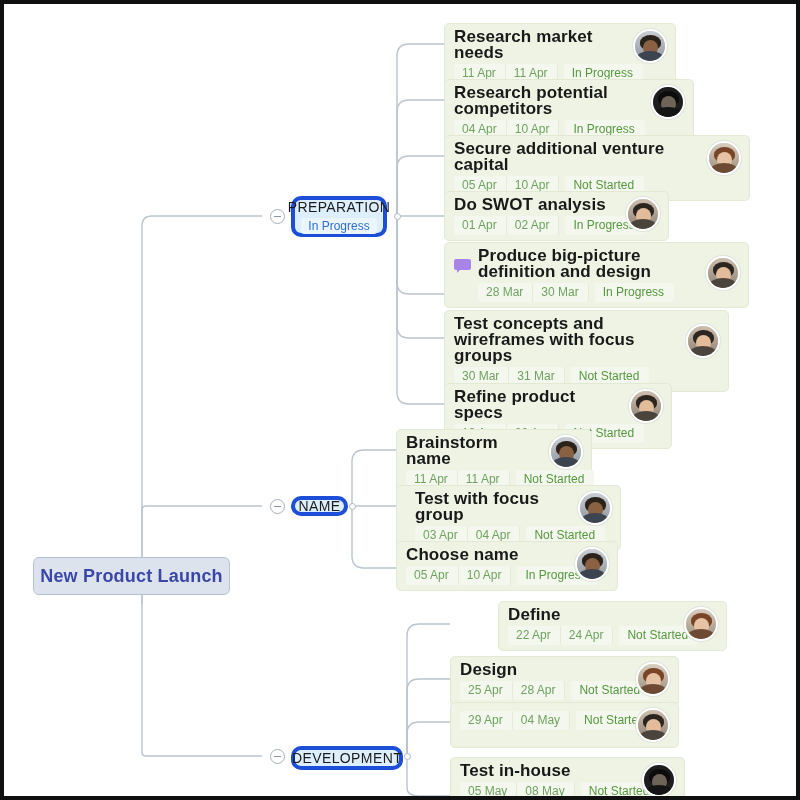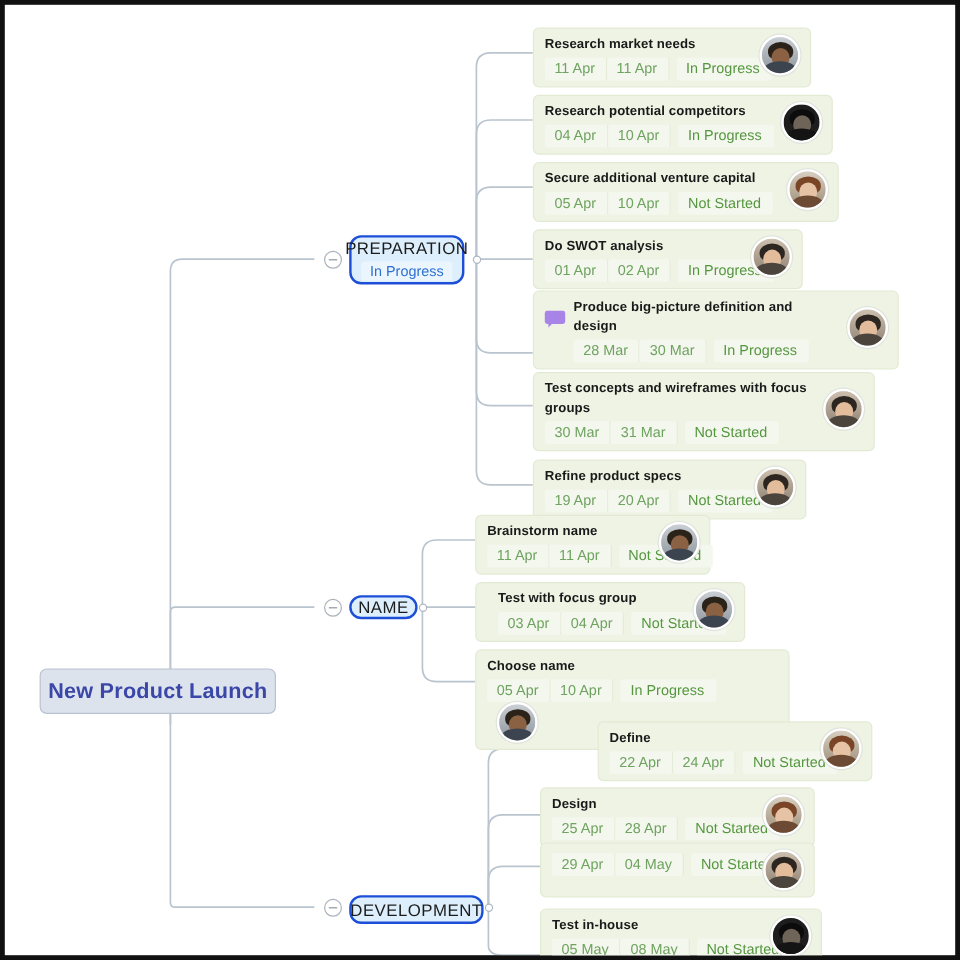--- a/index.html
+++ b/index.html
@@ -45,21 +45,21 @@
     align-items: center;
     justify-content: center;
     padding: 0 16px;
     white-space: nowrap;
   }
 
   
   .branch-node {
     position: absolute;
     background: #ddeffc;
-    border: 2px solid #1d4ed8;
+    border: 4px solid #1d4ed8;
     border-radius: 10px;
     display: flex;
     flex-direction: column;
     align-items: center;
     justify-content: center;
     padding: 3px 10px;
     white-space: nowrap;
   }
   .branch-title {
     color: #1b1b1b;
@@ -137,21 +137,21 @@
   }
   .comment-icon .tail {
     position: absolute;
     left: 3px; top: 10px;
     width: 0; height: 0;
     border-left: 4px solid #a984e8;
     border-bottom: 4px solid transparent;
   }
   .task-title {
     color: #191919;
-    font-size: 11px;
+    font-size: 17px;
     font-weight: bold;
     line-height: 16px;
     letter-spacing: .1px;
   }
   .task-meta {
     display: flex;
     align-items: flex-start;
     margin-top: 3px;
   }
   .chip {
@@ -279,21 +279,21 @@
         </div>
       </div>
       <div class="avatar">
         <div class="sky" style="background:#1d1d1d"></div>
         <div class="hair" style="background:#0c0c0c"></div>
         <div class="head" style="background:#6e6458"></div>
         <div class="body" style="background:#141414"></div>
       </div>
     </div>
 
-    <div class="task-card" style="left:440px; top:131px; width:255px;">
+    <div class="task-card" style="left:440px; top:131px; width:306px;">
       <div class="task-body">
         <div class="task-top">
           <div class="task-title">Secure additional venture capital</div>
         </div>
         <div class="task-meta">
           <span class="chip">05 Apr</span>
           <span class="chip">10 Apr</span>
           <span class="chip status">Not Started</span>
         </div>
       </div>
@@ -422,21 +422,21 @@
         </div>
       </div>
       <div class="avatar">
         <div class="sky" style="background:linear-gradient(#c9cfd4,#8d949b)"></div>
         <div class="hair" style="background:#2b2219"></div>
         <div class="head" style="background:#8a6243"></div>
         <div class="body" style="background:#3c4450"></div>
       </div>
     </div>
 
-    <div class="task-card" style="left:392px; top:537px; width:262px;flex-direction:column;">
+    <div class="task-card" style="left:392px; top:537px; width:222px;">
       <div class="task-body">
         <div class="task-top">
           <div class="task-title">Choose name</div>
         </div>
         <div class="task-meta">
           <span class="chip">05 Apr</span>
           <span class="chip">10 Apr</span>
           <span class="chip status">In Progress</span>
         </div>
       </div>

